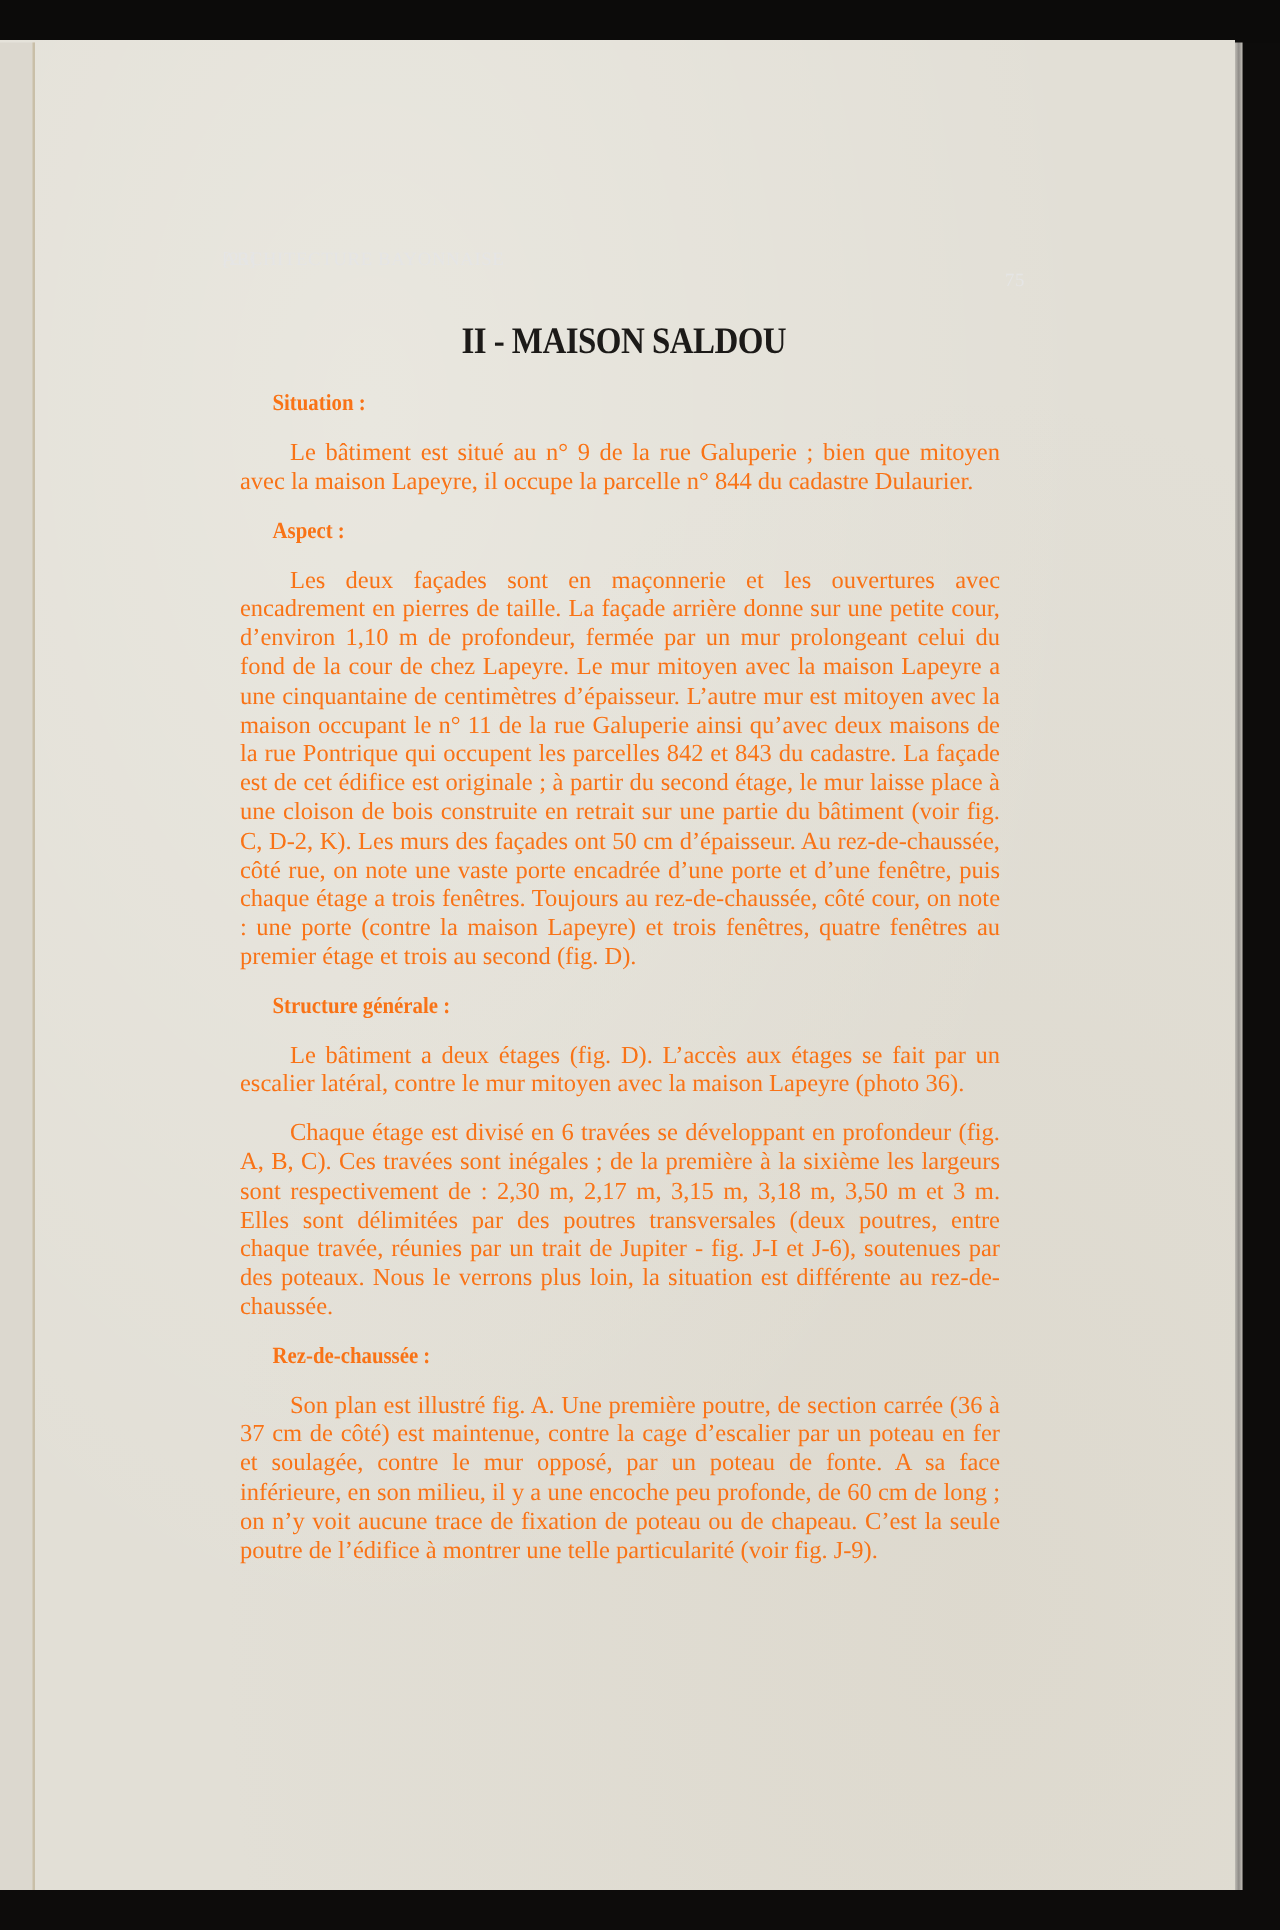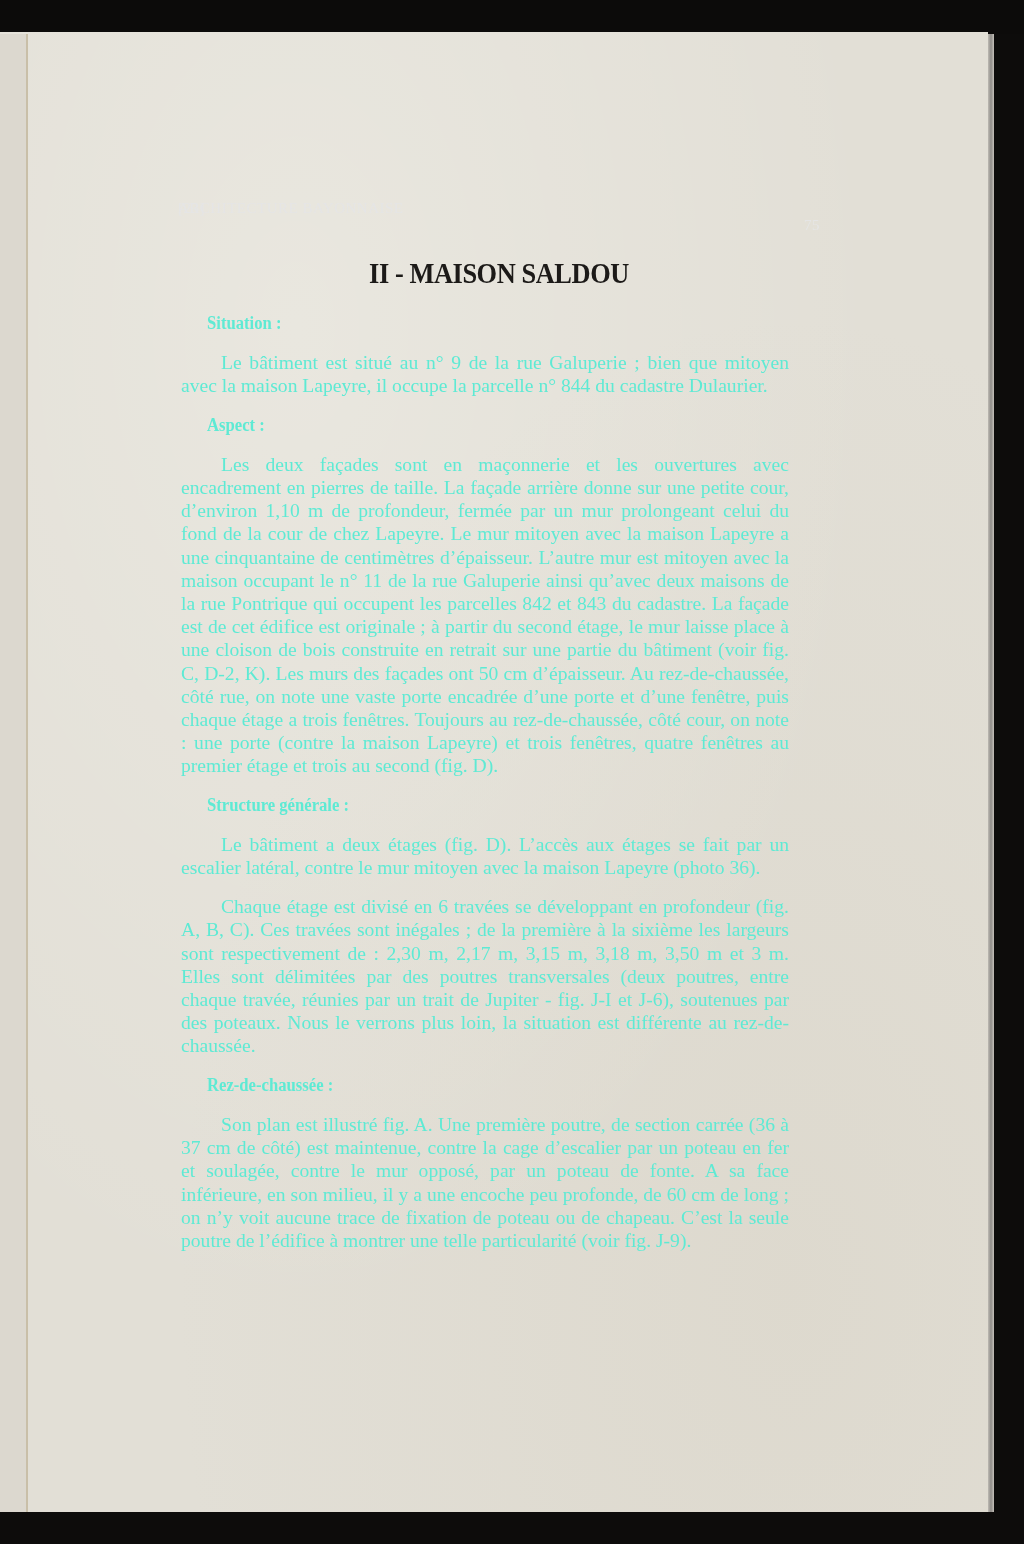--- a/index.html
+++ b/index.html
@@ -36,22 +36,22 @@
   .header .running { position: absolute; left: 0; right: 0; top: 0; text-align: left; }
   .header .folio-right { position: absolute; right: 0; top: 17px; }
   .title {
     position: absolute; top: 256px; left: 178px; width: 642px;
     text-align: center;
     font-size: 30px; font-weight: bold; color: #1c1a18;
     transform: scaleX(0.88); transform-origin: center;
     letter-spacing: -0.5px;
   }
   .body-text {
-    position: absolute; top: 312px; left: 165px; width: 640px;
-    font-size: 19.6px; line-height: 23.2px; color: #5eead4;
+    position: absolute; top: 312px; left: 176px; width: 640px;
+    font-size: 19.6px; line-height: 23.2px; color: #f97316;
     text-align: justify;
   }
   .section-heading {
     font-weight: bold; font-size: 18.5px;
     margin: 0 0 1px 42px;
     transform: scaleX(0.9); transform-origin: left;
   }
   .para { margin: 16px; text-indent: 40px; hyphens: manual; }
   .para.spaced { margin-top: 7px; }
   .section { margin-bottom: 13px; }

